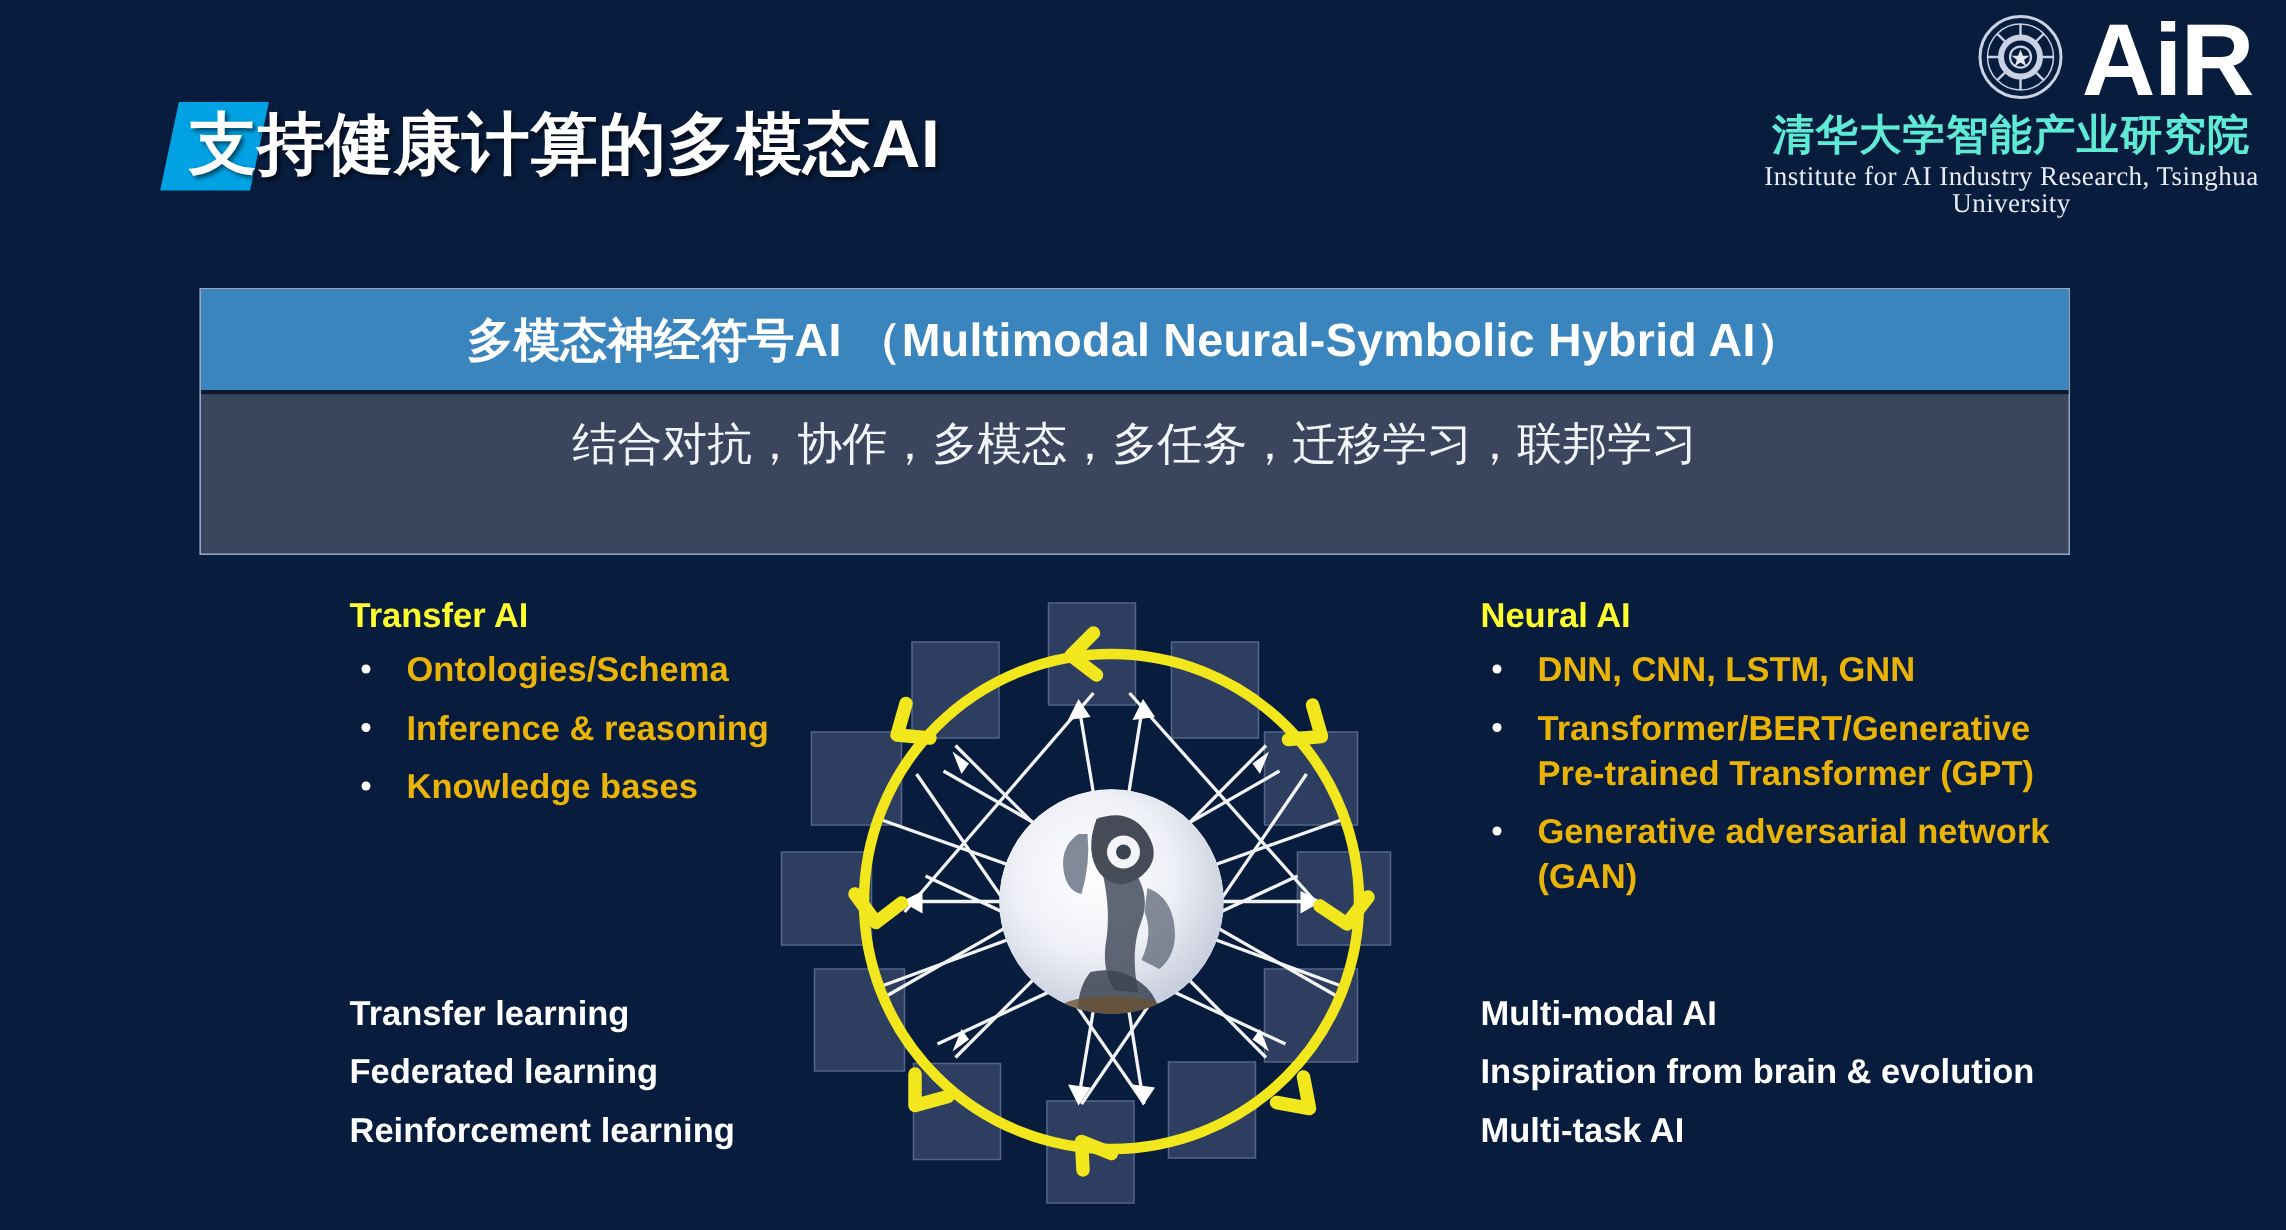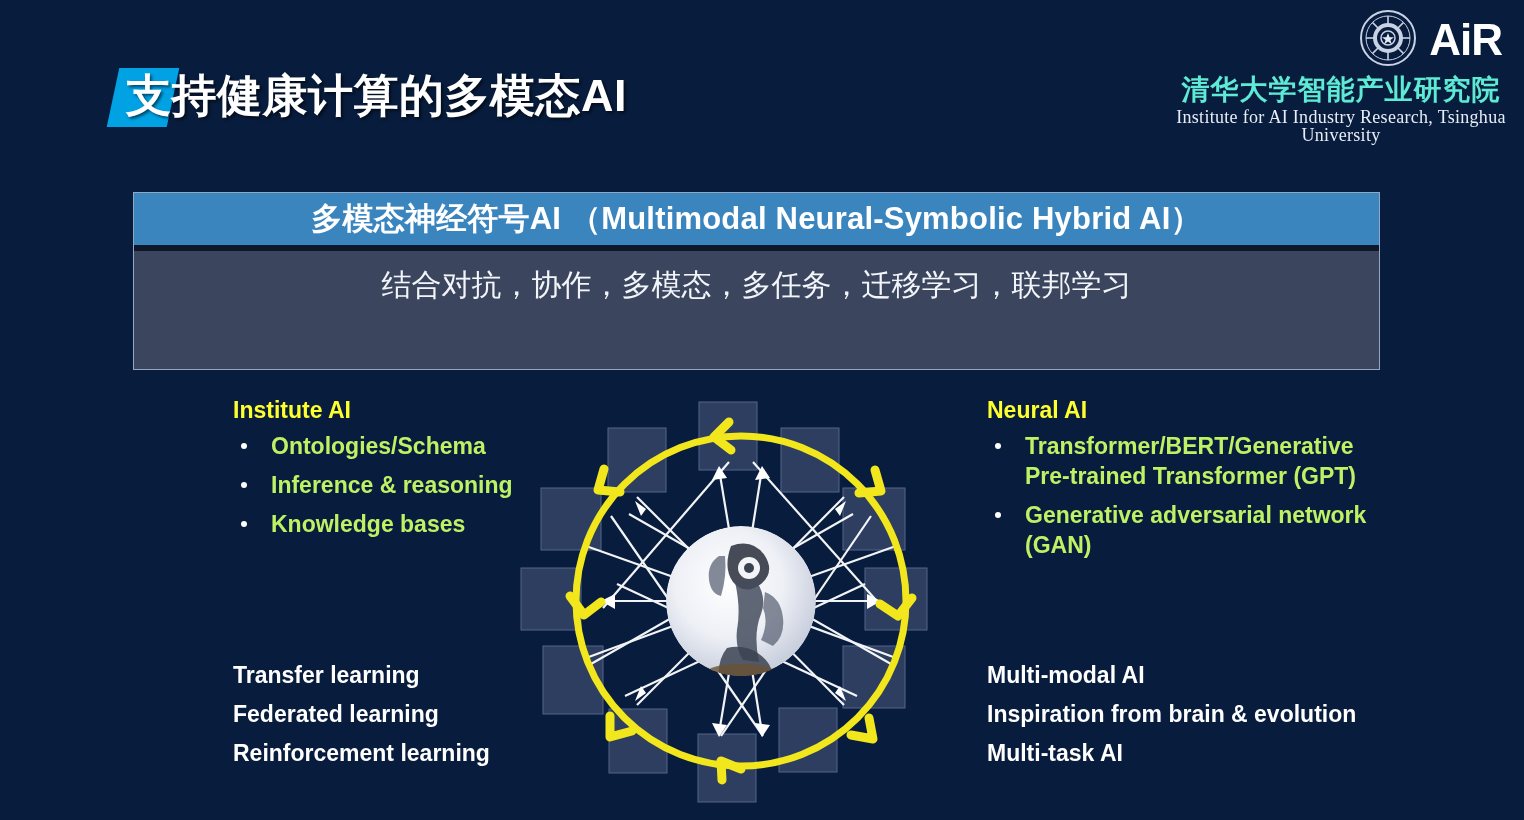--- a/index.html
+++ b/index.html
@@ -50,21 +50,21 @@
     display: flex;
     align-items: center;
     justify-content: flex-end;
     height: 64px;
     gap: 12px;
     padding-right: 4px;
   }
   #logo-seal { flex: 0 0 auto; }
   #logo-air {
     color: #ffffff;
-    font-size: 44px;
+    font-size: 68px;
     font-weight: bold;
     line-height: 52px;
     letter-spacing: -1px;
   }
   #logo-cn {
     color: #5eead4;
     font-size: 28px;
     font-weight: bold;
     line-height: 32px;
     margin-top: 2px;
@@ -82,23 +82,23 @@
   
   #definition-panel {
     position: absolute;
     left: 133px; top: 192px;
     width: 1247px; height: 178px;
     border: 1px solid #93a6c4;
     box-sizing: border-box;
     background: #3b465e;
   }
   #panel-banner {
-    height: 58px;
+    height: 70px;
     background: #3b85bf;
-    border-bottom: 6px solid #0f172a;
+    border-bottom: 3px solid #0f172a;
     display: flex;
     align-items: center;
     justify-content: center;
     box-sizing: border-box;
   }
   #panel-banner-text {
     color: #ffffff;
     font-size: 31px;
     font-weight: bold;
     white-space: nowrap;
@@ -130,21 +130,21 @@
     line-height: 28px;
     margin-bottom: 7px;
   }
   .bullet-list {
     list-style: none;
     margin: 0;
     padding: 0;
   }
   .bullet-item {
     position: relative;
-    color: #bef264;
+    color: #eab308;
     font-size: 23px;
     line-height: 30px;
     font-weight: 600;
     padding-left: 38px;
     margin-bottom: 9px;
   }
   .bullet-item::before {
     content: "";
     position: absolute;
     left: 8px; top: 12px;
@@ -211,36 +211,37 @@
 <div id="definition-panel">
   <div id="panel-banner">
     <span id="panel-banner-text">多模态神经符号AI （Multimodal Neural-Symbolic Hybrid AI）</span>
   </div>
   <div id="panel-body">
     <div class="panel-line">结合对抗，协作，多模态，多任务，迁移学习，联邦学习</div>
   </div>
 </div>
 
 <div class="column" id="symbolic-column">
-  <div class="column-heading">Institute AI</div>
+  <div class="column-heading">Transfer AI</div>
   <ul class="bullet-list">
     <li class="bullet-item">Ontologies/Schema</li>
     <li class="bullet-item">Inference &amp; reasoning</li>
     <li class="bullet-item">Knowledge bases</li>
   </ul>
   <div class="plain-list">
     <div class="plain-item">Transfer learning</div>
     <div class="plain-item">Federated learning</div>
     <div class="plain-item">Reinforcement learning</div>
   </div>
 </div>
 
 <div class="column" id="neural-column">
   <div class="column-heading">Neural AI</div>
   <ul class="bullet-list">
+    <li class="bullet-item">DNN, CNN, LSTM, GNN</li>
     <li class="bullet-item">Transformer/BERT/Generative Pre-trained Transformer (GPT)</li>
     <li class="bullet-item">Generative adversarial network (GAN)</li>
   </ul>
   <div class="plain-list">
     <div class="plain-item">Multi-modal AI</div>
     <div class="plain-item">Inspiration from brain &amp; evolution</div>
     <div class="plain-item">Multi-task AI</div>
   </div>
 </div>
 

